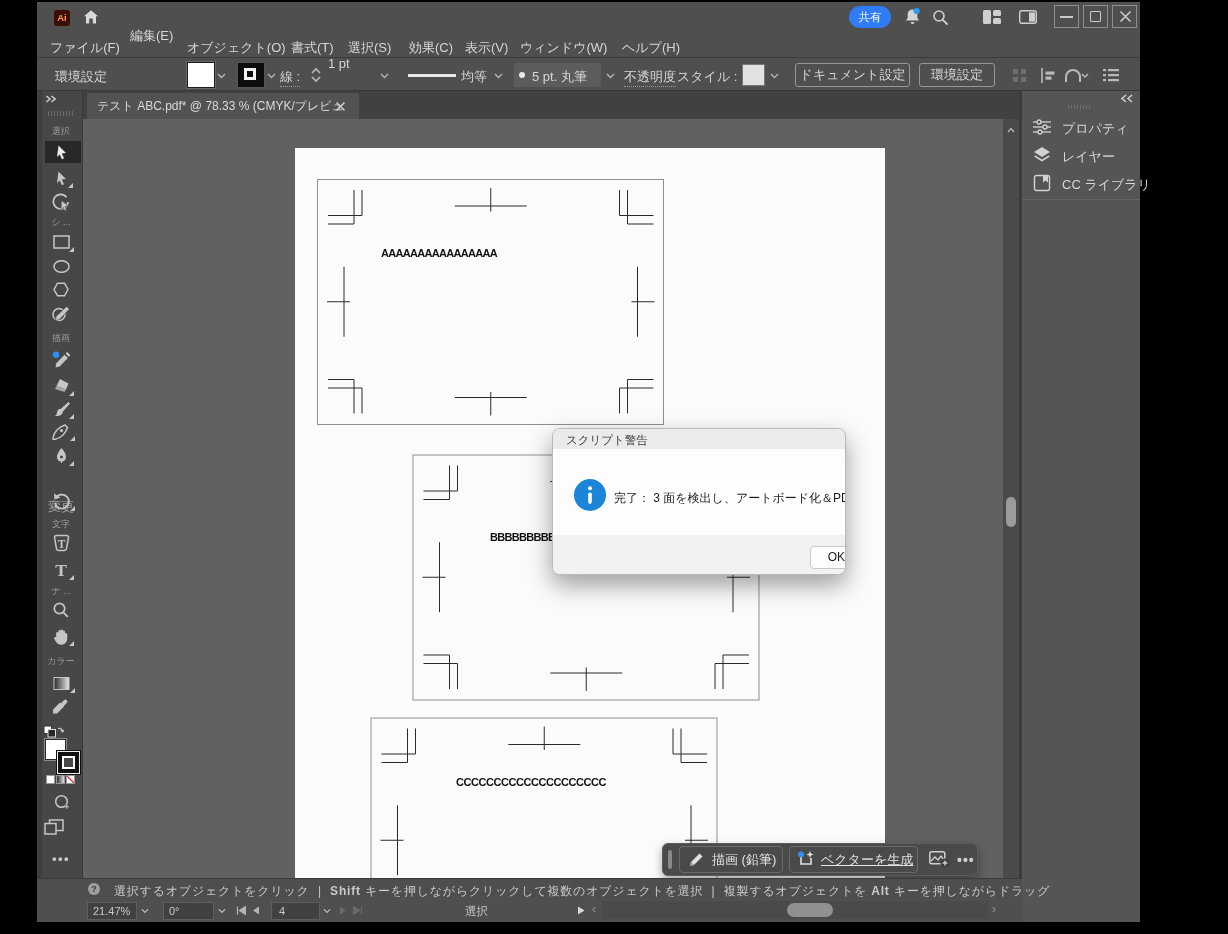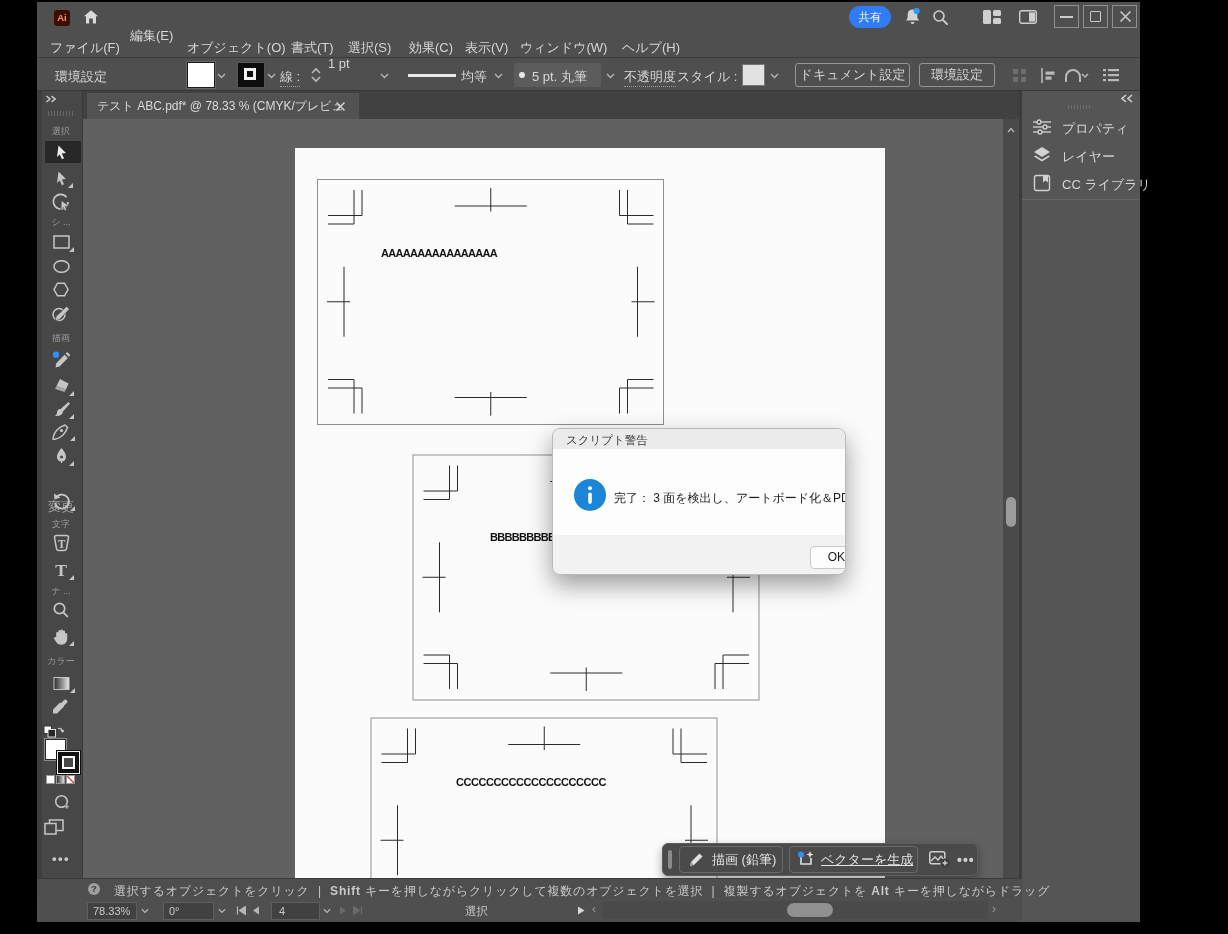--- a/index.html
+++ b/index.html
@@ -368,21 +368,21 @@
     <path d="M2 10 l4-4 3 3 3-4 3 4" fill="none" stroke="#cfcfcf" stroke-width="1.3"></path>
     <circle cx="16" cy="12" r="4.5" fill="#3d3d3d"></circle>
     <path d="M16 9.5 v5 M13.5 12 h5" stroke="#cfcfcf" stroke-width="1.4"></path>
   </svg>
 <div class="abs" style="left:957px;top:852px;color:#cfcfcf;font-size:14px;letter-spacing:1px;font-weight:bold;">•••</div>
 
 <div class="abs" style="left:37px;top:878px;width:985px;height:20px;background:#4e4e4e;border-top:1px solid #3a3a3a;"></div>
 <div class="abs" style="left:88px;top:883px;width:12px;height:12px;border-radius:50%;background:#9f9f9f;color:#3a3a3a;font-size:9.5px;font-weight:bold;text-align:center;line-height:12px;">?</div>
 <div class="abs" style="left:114px;top:883px;color:#c9c9c9;font-size:12px;letter-spacing:0.8px;white-space:nowrap;">選択するオブジェクトをクリック&nbsp;&nbsp;|&nbsp;&nbsp;<b>Shift</b> キーを押しながらクリックして複数のオブジェクトを選択&nbsp;&nbsp;|&nbsp;&nbsp;複製するオブジェクトを <b>Alt</b> キーを押しながらドラッグ</div>
 <div class="abs" style="left:37px;top:898px;width:985px;height:24px;background:#4f4f4f;"></div>
-<div class="abs" style="left:87px;top:902px;width:50px;height:18px;background:#414141;border:1px solid #5e5e5e;color:#c9c9c9;font-size:11px;line-height:16px;padding-left:5px;">78.33%</div>
+<div class="abs" style="left:87px;top:902px;width:50px;height:18px;background:#414141;border:1px solid #5e5e5e;color:#c9c9c9;font-size:11px;line-height:16px;padding-left:5px;">21.47%</div>
 <svg class="abs" style="left:141px;top:908px" width="8" height="6" viewBox="0 0 9 6">
     <path d="M1 1 L4.5 4.5 L8 1" fill="none" stroke="#b5b5b5" stroke-width="1.4"></path>
   </svg>
 <div class="abs" style="left:163px;top:902px;width:51px;height:18px;background:#414141;border:1px solid #5e5e5e;color:#c9c9c9;font-size:11px;line-height:16px;padding-left:5px;">0°</div>
 <svg class="abs" style="left:218px;top:908px" width="8" height="6" viewBox="0 0 9 6">
     <path d="M1 1 L4.5 4.5 L8 1" fill="none" stroke="#b5b5b5" stroke-width="1.4"></path>
   </svg>
 <svg class="abs" style="left:236px;top:906px" width="10" height="9" viewBox="0 0 10 9">
     <path d="M1.5 0.5 v8 M9.5 0.5 L3.5 4.5 L9.5 8.5 Z" fill="#b5b5b5" stroke="#b5b5b5" stroke-width="1.2"></path>
   </svg>

